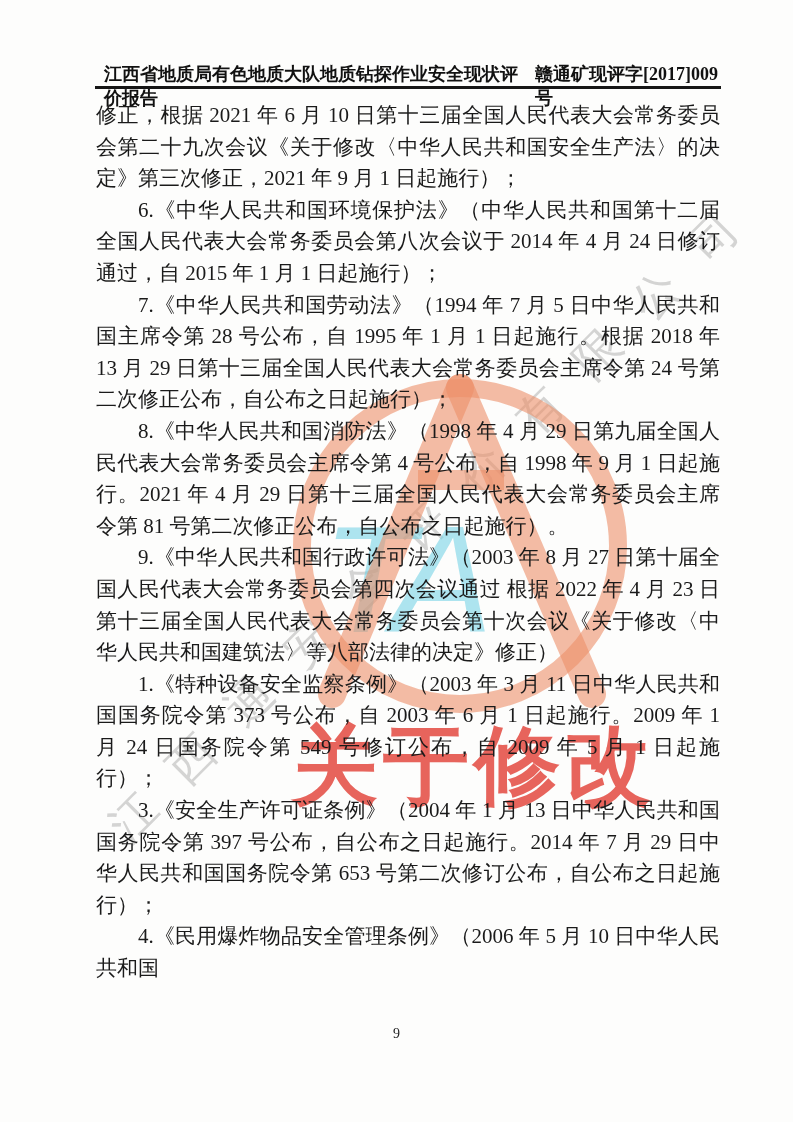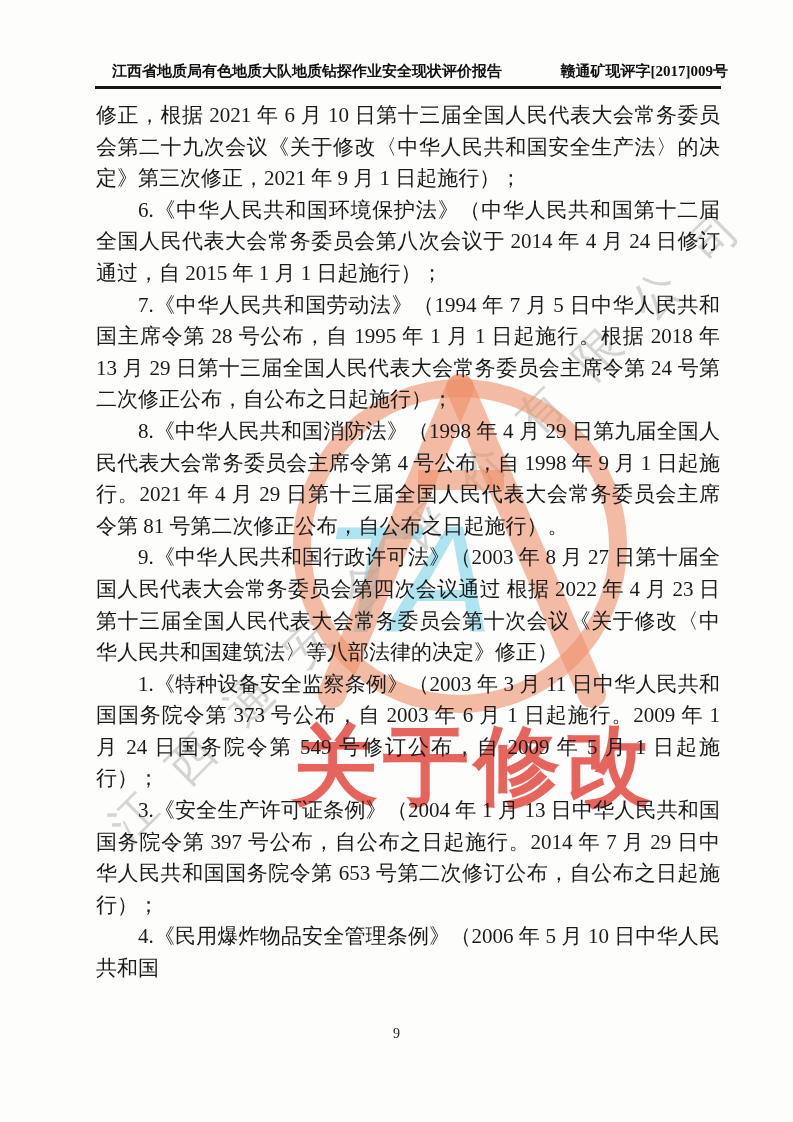--- a/index.html
+++ b/index.html
@@ -32,23 +32,23 @@
   .wm-red{
     position:absolute;left:292px;top:708px;
     font-size:86px;font-weight:bold;letter-spacing:5px;
     color:rgba(224,57,46,0.78);
     font-family:"Liberation Serif","DejaVu Serif",serif;
     white-space:nowrap;
   }
   
   .content{position:relative;z-index:1;}
   .hdr{
-    position:absolute;left:104px;top:62px;width:624px;
+    position:absolute;left:96px;top:62px;width:624px;
     display:flex;justify-content:space-between;align-items:flex-end;
-    font-size:15px;font-weight:bold;color:#111;
+    font-size:18px;font-weight:bold;color:#111;
   }
   .hdr .left{padding-left:8px;}
   .hdr-rule{
     position:absolute;left:95px;top:86px;width:626px;height:0;
     border-top:3px solid #161616;
   }
   .body-text{
     position:absolute;left:96px;top:100px;width:624px;
     font-size:21px;line-height:31.6px;
     text-align:justify;

